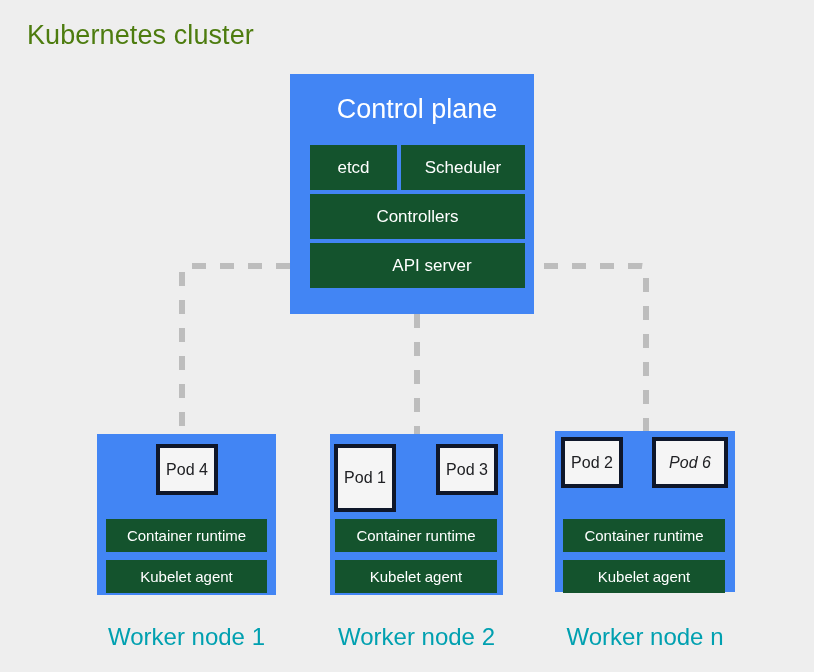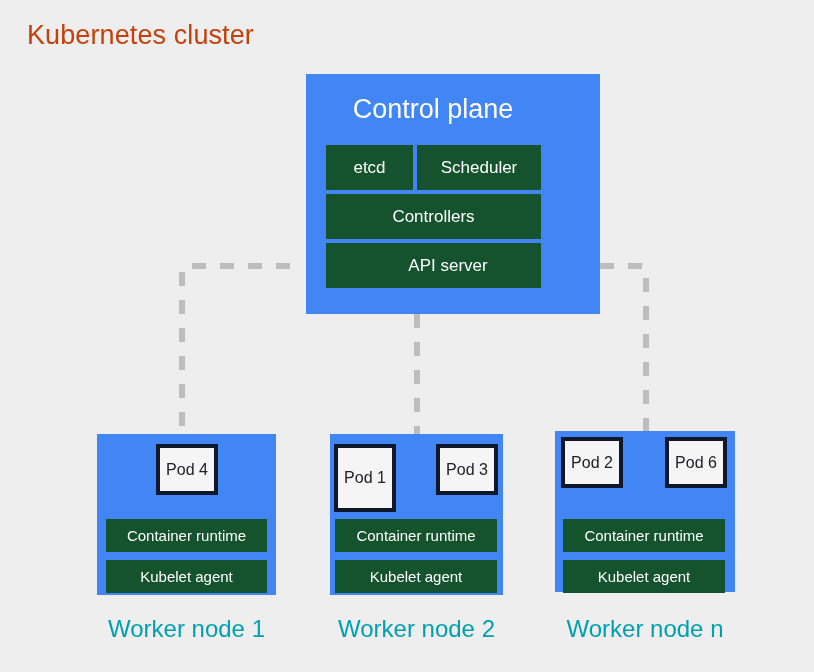--- a/index.html
+++ b/index.html
@@ -18,37 +18,37 @@
     width: 814px;
     height: 672px;
   }
 
   
   .page-title {
     position: absolute;
     left: 27px;
     top: 20px;
     font-size: 27px;
-    color: #c2410c;
+    color: #4d7c0f;
     letter-spacing: 0.1px;
     white-space: nowrap;
   }
 
   
   .blue-box {
     position: absolute;
     background: #4285f4;
     box-sizing: border-box;
   }
 
   
   #control-plane {
-    left: 306px;
+    left: 290px;
     top: 74px;
-    width: 294px;
+    width: 244px;
     height: 240px;
     text-decoration: underline;
   }
   .cp-title {
     position: absolute;
     left: 0;
     top: 20px;
     width: 254px;
     text-align: center;
     color: #ffffff;
@@ -99,31 +99,32 @@
   #w1-kubelet { left: 9px; top: 126px; width: 161px; height: 33px; font-size: 15px; }
 
   
   #w2-pod-1 { left: 4px;   top: 10px; width: 62px;  height: 68px; }
   #w2-pod-3 { left: 106px; top: 10px; width: 62px;  height: 51px; }
   #w2-runtime { left: 5px; top: 85px;  width: 162px; height: 33px; font-size: 15px; }
   #w2-kubelet { left: 5px; top: 126px; width: 162px; height: 33px; font-size: 15px; }
 
   
   #wn-pod-2 { left: 6px;   top: 6px;  width: 62px;  height: 51px; }
-  #wn-pod-6 { left: 110px; top: 6px;  width: 62px;  height: 51px; }
+  #wn-pod-6 { left: 97px; top: 6px;  width: 76px;  height: 51px; font-style: italic; }
   #wn-runtime { left: 8px; top: 88px;  width: 162px; height: 33px; font-size: 15px; }
   #wn-kubelet { left: 8px; top: 129px; width: 162px; height: 33px; font-size: 15px; }
 
   
   .worker-caption {
     position: absolute;
     color: #00a0b0;
     font-size: 24px;
     text-align: center;
     white-space: nowrap;
+    margin-top: 8px;
   }
   #caption-1 { left: 97px;  top: 615px; width: 179px; }
   #caption-2 { left: 330px; top: 615px; width: 173px; }
   #caption-n { left: 555px; top: 615px; width: 180px; text-align: center; }
 
   
   #connectors {
     position: absolute;
     left: 0;
     top: 0;

